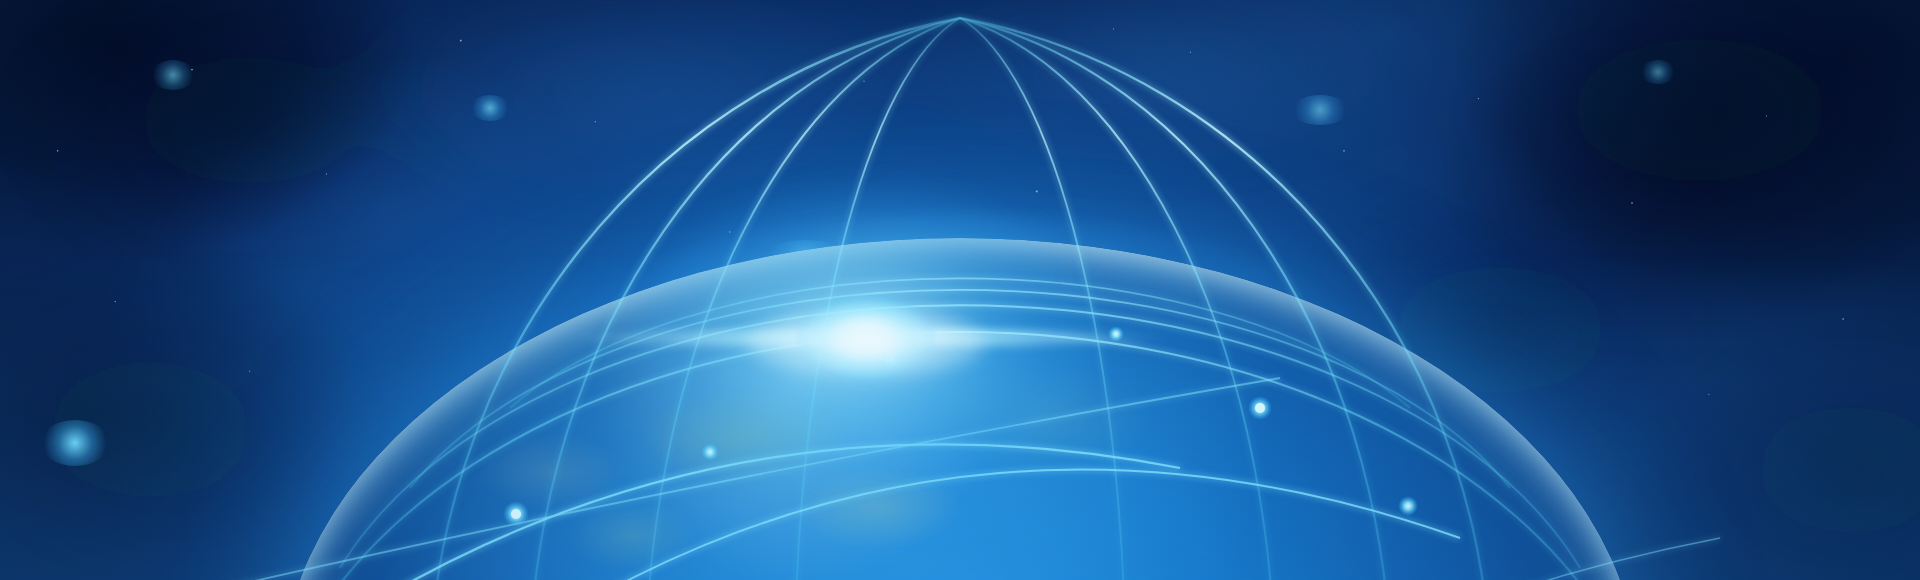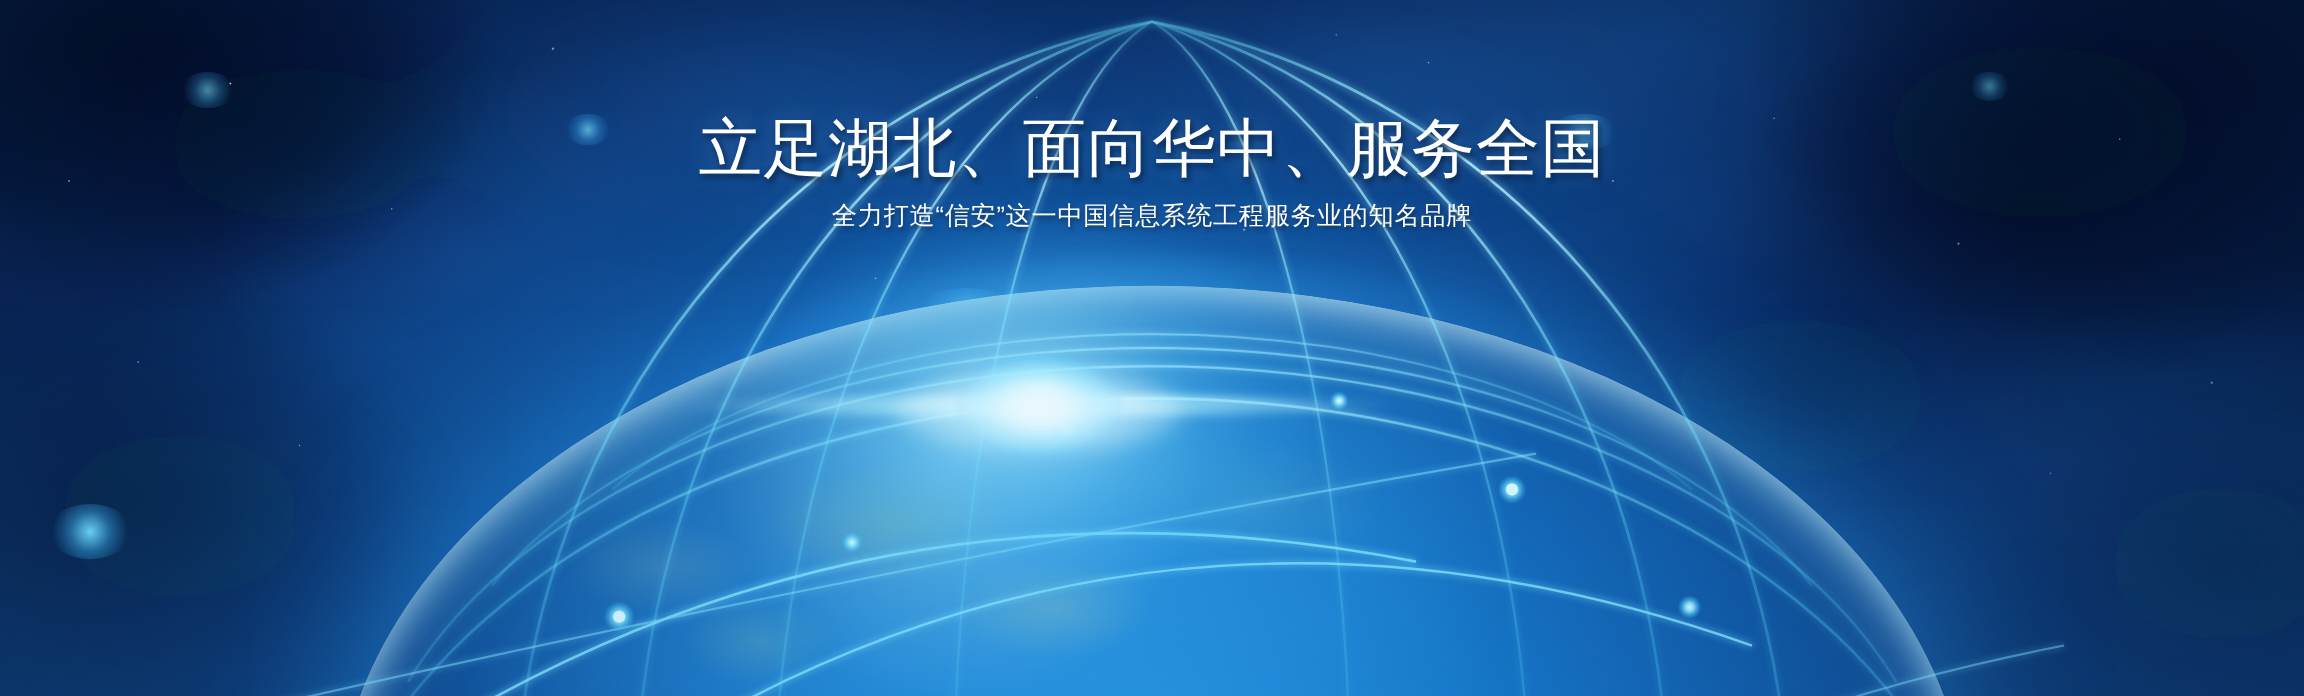--- a/index.html
+++ b/index.html
@@ -366,18 +366,14 @@
 
   <div class="flare">
     <div class="flare-glow"></div>
     <div class="flare-streak"></div>
     <div class="flare-core"></div>
     <div class="flare-bloom"></div>
   </div>
 
   <div class="lower-haze"></div>
 
-  <div class="copy">
-    <h1 class="headline">立足湖北、面向华中、服务全国</h1>
-    <p class="subhead">全力打造“信安”这一中国信息系统工程服务业的知名品牌</p>
-  </div>
 
 </div>
 
 </body></html>

